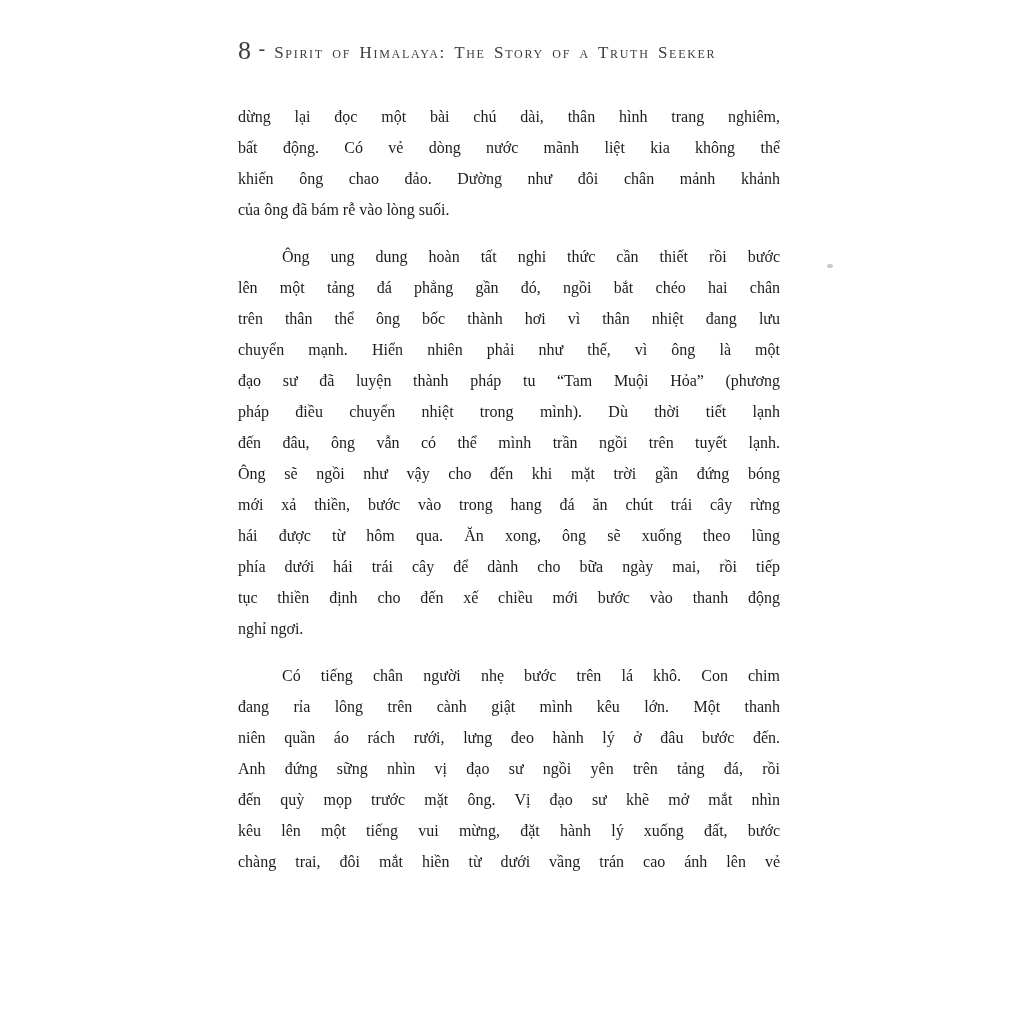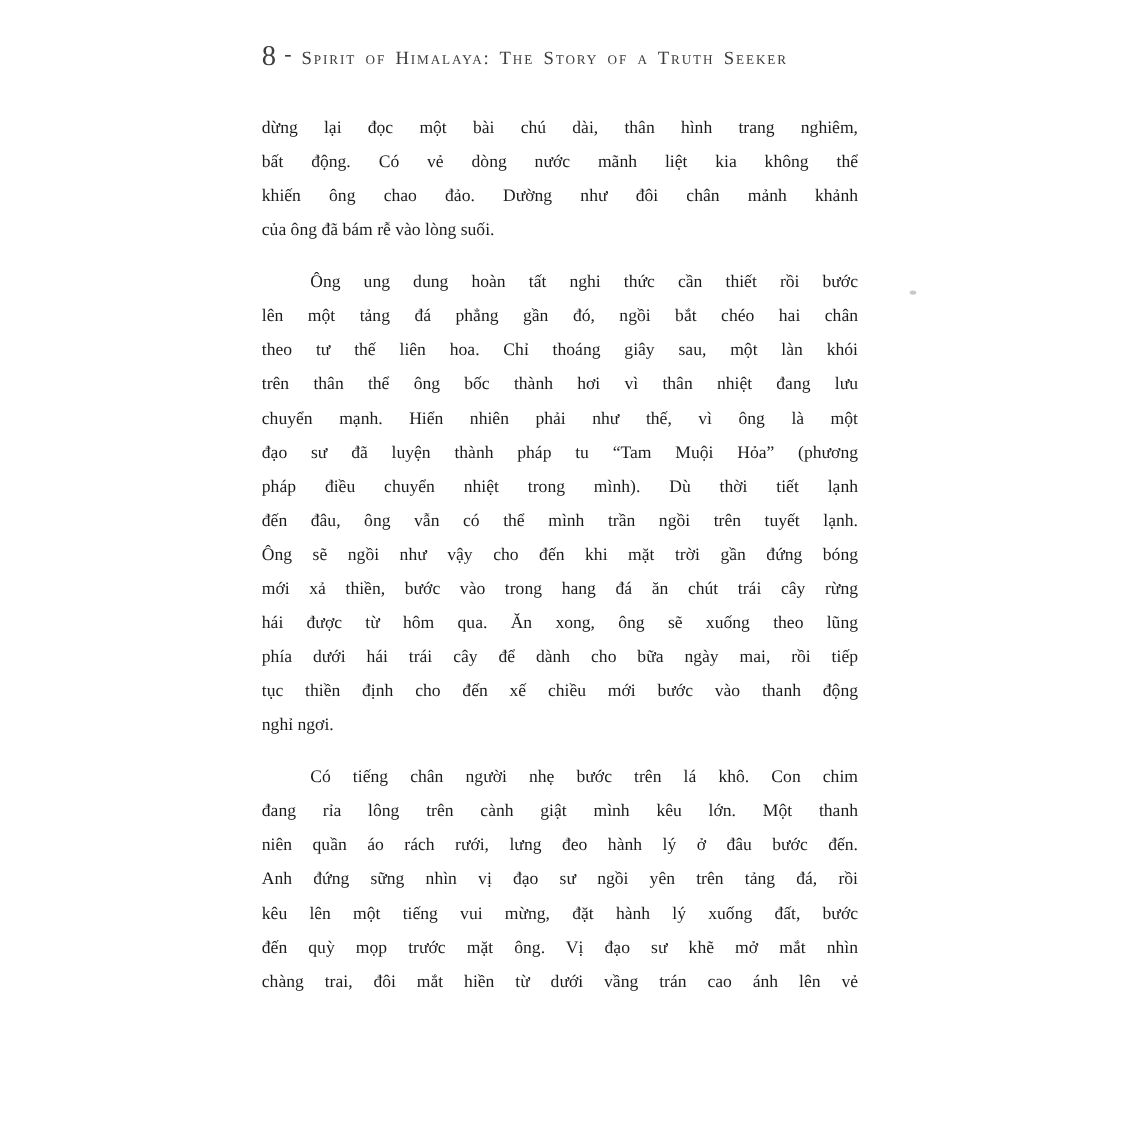--- a/index.html
+++ b/index.html
@@ -94,39 +94,38 @@
 
   <div class="paragraph">
         <div class="line">dừng lại đọc một bài chú dài, thân hình trang nghiêm,</div>
         <div class="line">bất động. Có vẻ dòng nước mãnh liệt kia không thể</div>
         <div class="line">khiến ông chao đảo. Dường như đôi chân mảnh khảnh</div>
         <div class="line para-end">của ông đã bám rễ vào lòng suối.</div>
       </div>
       <div class="paragraph indent">
         <div class="line">Ông ung dung hoàn tất nghi thức cần thiết rồi bước</div>
         <div class="line">lên một tảng đá phẳng gần đó, ngồi bắt chéo hai chân</div>
-        <div class="line">theo tư thế liên hoa. Chỉ thoáng giây sau, một làn khói</div>
         <div class="line">trên thân thể ông bốc thành hơi vì thân nhiệt đang lưu</div>
         <div class="line">chuyển mạnh. Hiển nhiên phải như thế, vì ông là một</div>
         <div class="line">đạo sư đã luyện thành pháp tu “Tam Muội Hỏa” (phương</div>
         <div class="line">pháp điều chuyển nhiệt trong mình). Dù thời tiết lạnh</div>
         <div class="line">đến đâu, ông vẫn có thể mình trần ngồi trên tuyết lạnh.</div>
         <div class="line">Ông sẽ ngồi như vậy cho đến khi mặt trời gần đứng bóng</div>
         <div class="line">mới xả thiền, bước vào trong hang đá ăn chút trái cây rừng</div>
         <div class="line">hái được từ hôm qua. Ăn xong, ông sẽ xuống theo lũng</div>
         <div class="line">phía dưới hái trái cây để dành cho bữa ngày mai, rồi tiếp</div>
         <div class="line">tục thiền định cho đến xế chiều mới bước vào thanh động</div>
         <div class="line para-end">nghỉ ngơi.</div>
       </div>
       <div class="paragraph indent">
         <div class="line">Có tiếng chân người nhẹ bước trên lá khô. Con chim</div>
         <div class="line">đang rỉa lông trên cành giật mình kêu lớn. Một thanh</div>
         <div class="line">niên quần áo rách rưới, lưng đeo hành lý ở đâu bước đến.</div>
         <div class="line">Anh đứng sững nhìn vị đạo sư ngồi yên trên tảng đá, rồi</div>
+        <div class="line">đến quỳ mọp trước mặt ông. Vị đạo sư khẽ mở mắt nhìn</div>
         <div class="line">kêu lên một tiếng vui mừng, đặt hành lý xuống đất, bước</div>
-        <div class="line">đến quỳ mọp trước mặt ông. Vị đạo sư khẽ mở mắt nhìn</div>
         <div class="line">chàng trai, đôi mắt hiền từ dưới vầng trán cao ánh lên vẻ</div>
       </div>
     </div>
 
   <div class="scan-speck"></div>
 
 </div>
 
 </body></html>

